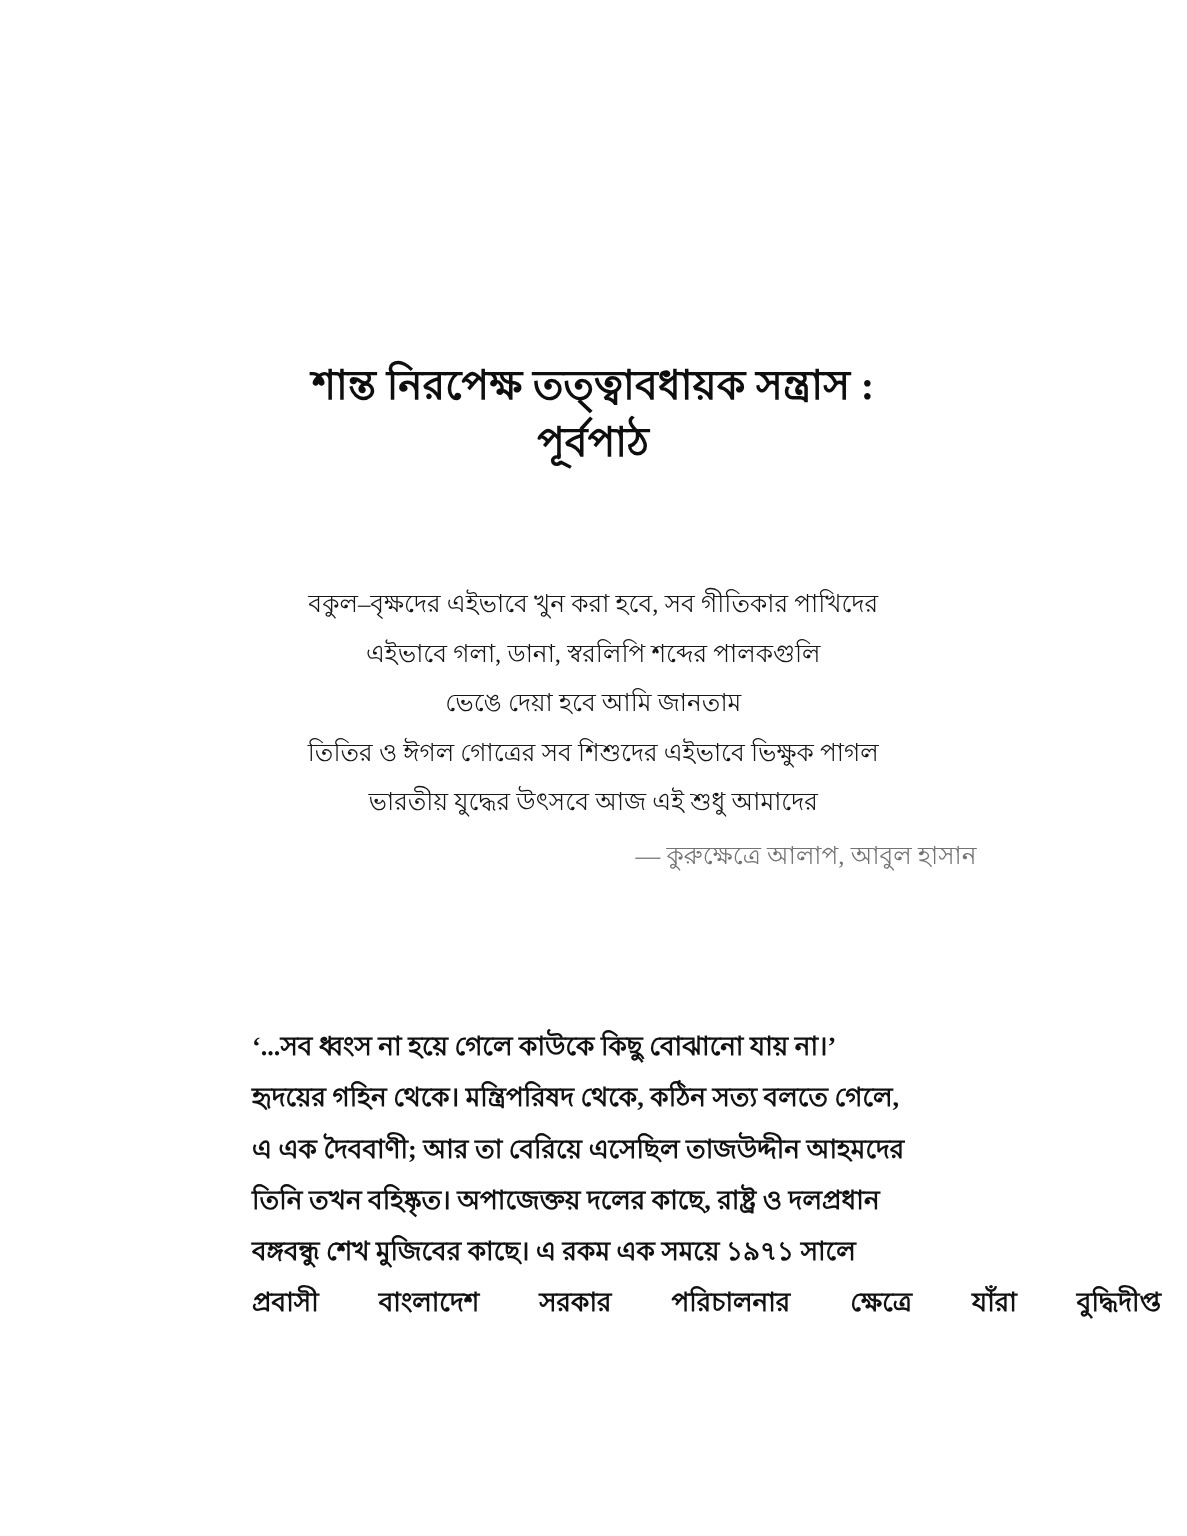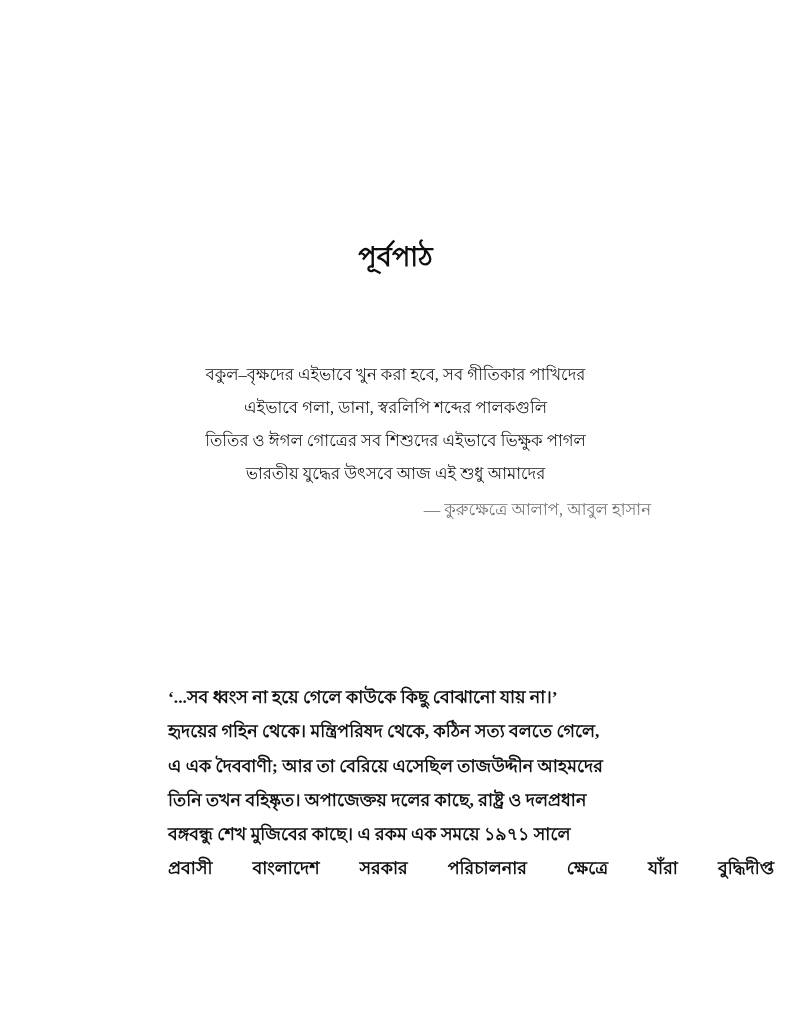--- a/index.html
+++ b/index.html
@@ -39,21 +39,21 @@
     letter-spacing: 0.2px;
     color: #0e0e0e;
     white-space: nowrap;
   }
 
   
   .poem {
     position: absolute;
     left: 120px;
     right: 120px;
-    top: 358px;
+    top: 386px;
     text-align: center;
   }
   .poem-line {
     font-size: 16.5px;
     line-height: 2.0;
     color: #171717;
     white-space: nowrap;
   }
   .poem-attrib {
     margin-top: 4px;
@@ -88,26 +88,28 @@
   .body-line.justify > span {
     white-space: nowrap;
   }
 </style>
 </head>
 <body>
 
 <div class="page">
 
   <div class="title-block">
+    <div class="title-line">শান্ত নিরপেক্ষ তত্ত্বাবধায়ক সন্ত্রাস :</div>
     <div class="title-line">পূর্বপাঠ</div>
   </div>
 
   <div class="poem">
     <div class="poem-line">বকুল–বৃক্ষদের এইভাবে খুন করা হবে, সব গীতিকার পাখিদের</div>
     <div class="poem-line">এইভাবে গলা, ডানা, স্বরলিপি শব্দের পালকগুলি</div>
+    <div class="poem-line">ভেঙে দেয়া হবে আমি জানতাম</div>
     <div class="poem-line">তিতির ও ঈগল গোত্রের সব শিশুদের এইভাবে ভিক্ষুক পাগল</div>
     <div class="poem-line">ভারতীয় যুদ্ধের উৎসবে আজ এই শুধু আমাদের</div>
     <div class="poem-attrib">— কুরুক্ষেত্রে আলাপ, আবুল হাসান</div>
   </div>
 
   <div class="body-block">
     <div class="body-line">‘...সব ধ্বংস না হয়ে গেলে কাউকে কিছু বোঝানো যায় না।’</div>
     <div class="body-line">হৃদয়ের গহিন থেকে। মন্ত্রিপরিষদ থেকে, কঠিন সত্য বলতে গেলে,</div>
     <div class="body-line">এ এক দৈববাণী; আর তা বেরিয়ে এসেছিল তাজউদ্দীন আহমদের</div>
     <div class="body-line">তিনি তখন বহিষ্কৃত। অপাজেক্তয় দলের কাছে, রাষ্ট্র ও দলপ্রধান</div>

